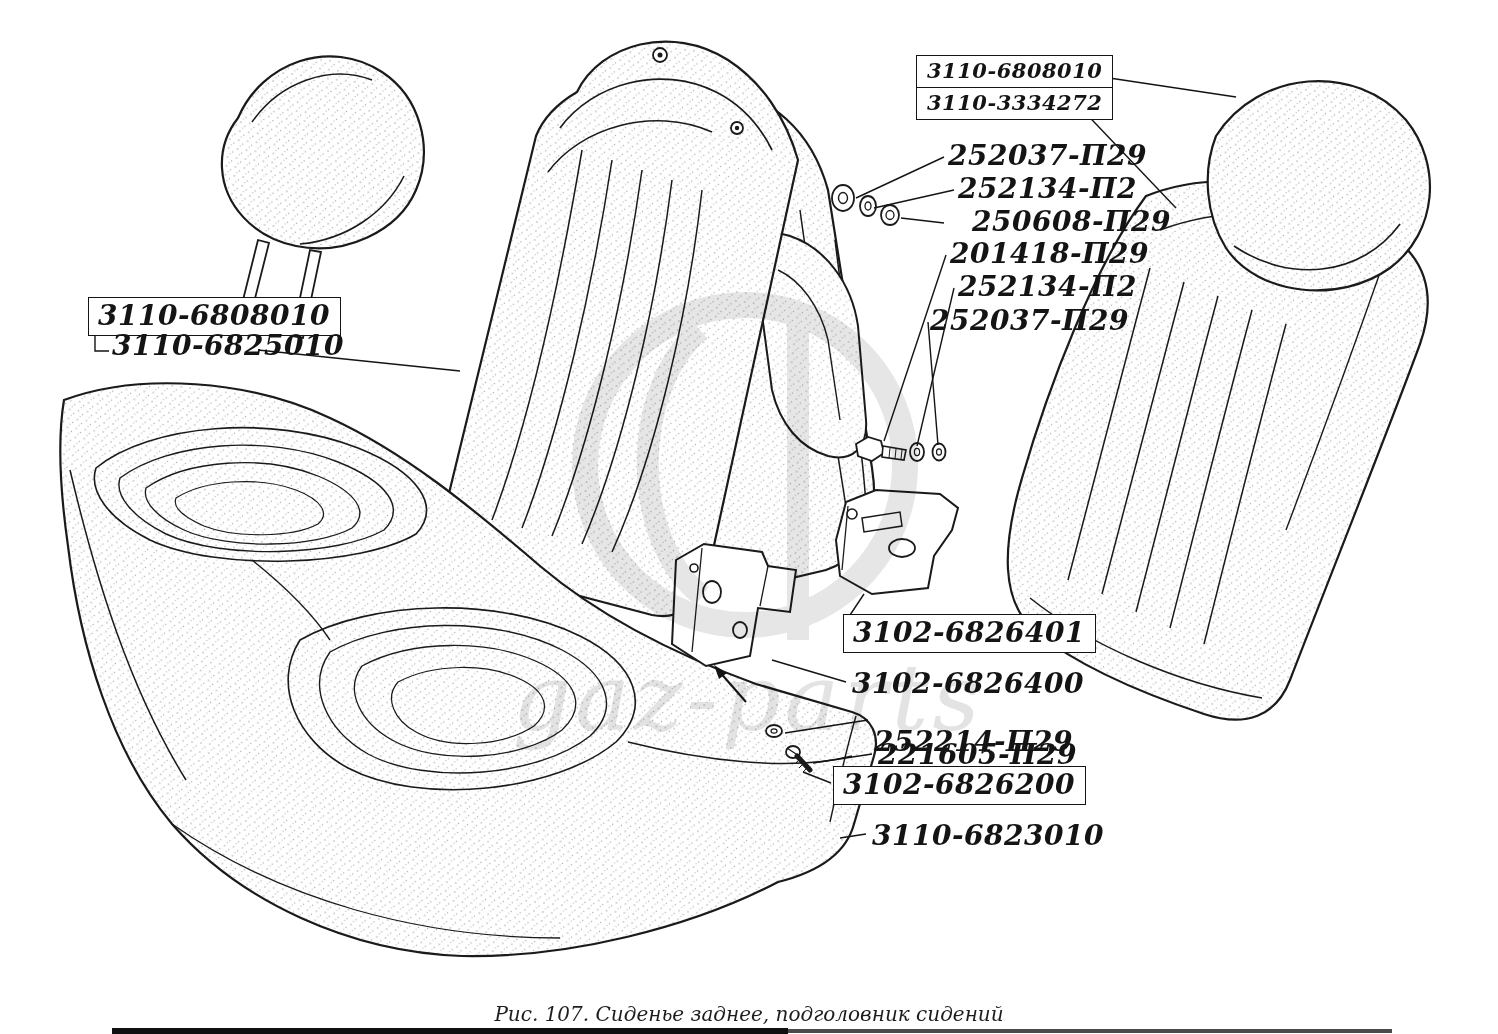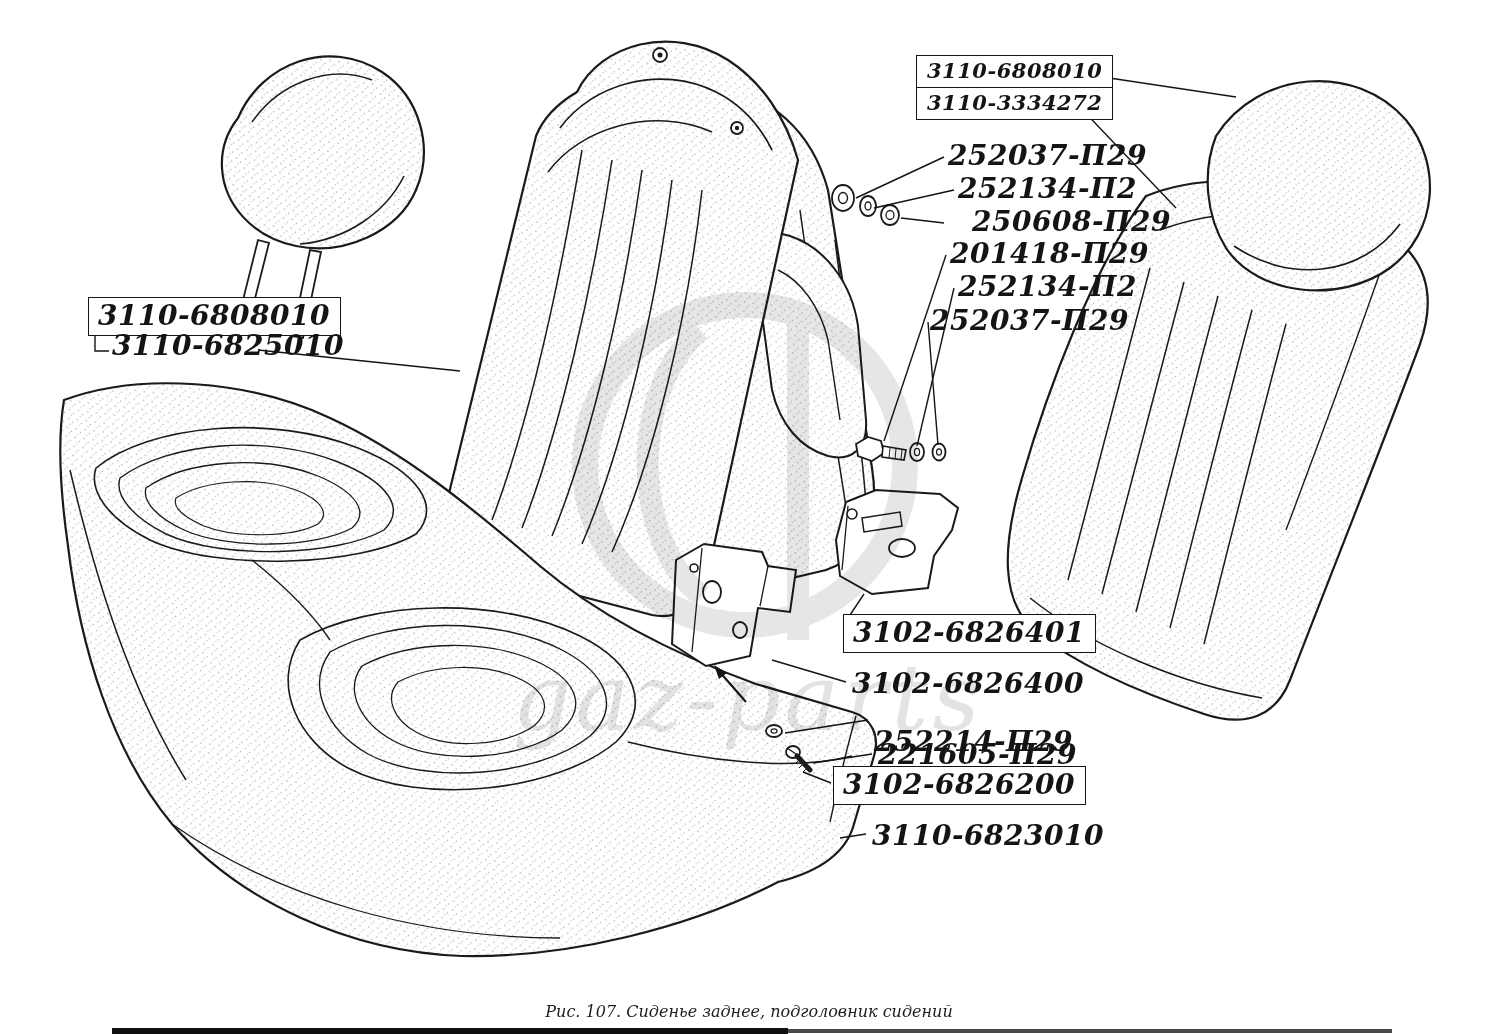--- a/index.html
+++ b/index.html
@@ -23,21 +23,21 @@
     position:absolute; border:1.8px solid #141414; background:#ffffff;
   }
   .twobox .row {
     font-style:italic; font-weight:600; font-size:21px; line-height:1.15;
     color:#141414; letter-spacing:0.5px; white-space:nowrap;
     padding:3px 10px 4px 10px;
   }
   .twobox .row:first-child { border-bottom:1.8px solid #141414; }
   .caption {
     position:absolute; left:0; top:1002px; width:100%;
-    text-align:center; font-style:italic; font-size:16px; color:#1d1d1d;
+    text-align:center; font-style:italic; font-size:20px; color:#1d1d1d;
   }
 </style>
 </head>
 <body>
 
 <div class="page">
 
   <svg class="art" width="1498" height="1034" viewBox="0 0 1498 1034">
     <defs>
       <pattern id="stip" width="9" height="9" patternUnits="userSpaceOnUse" patternTransform="rotate(7)">

